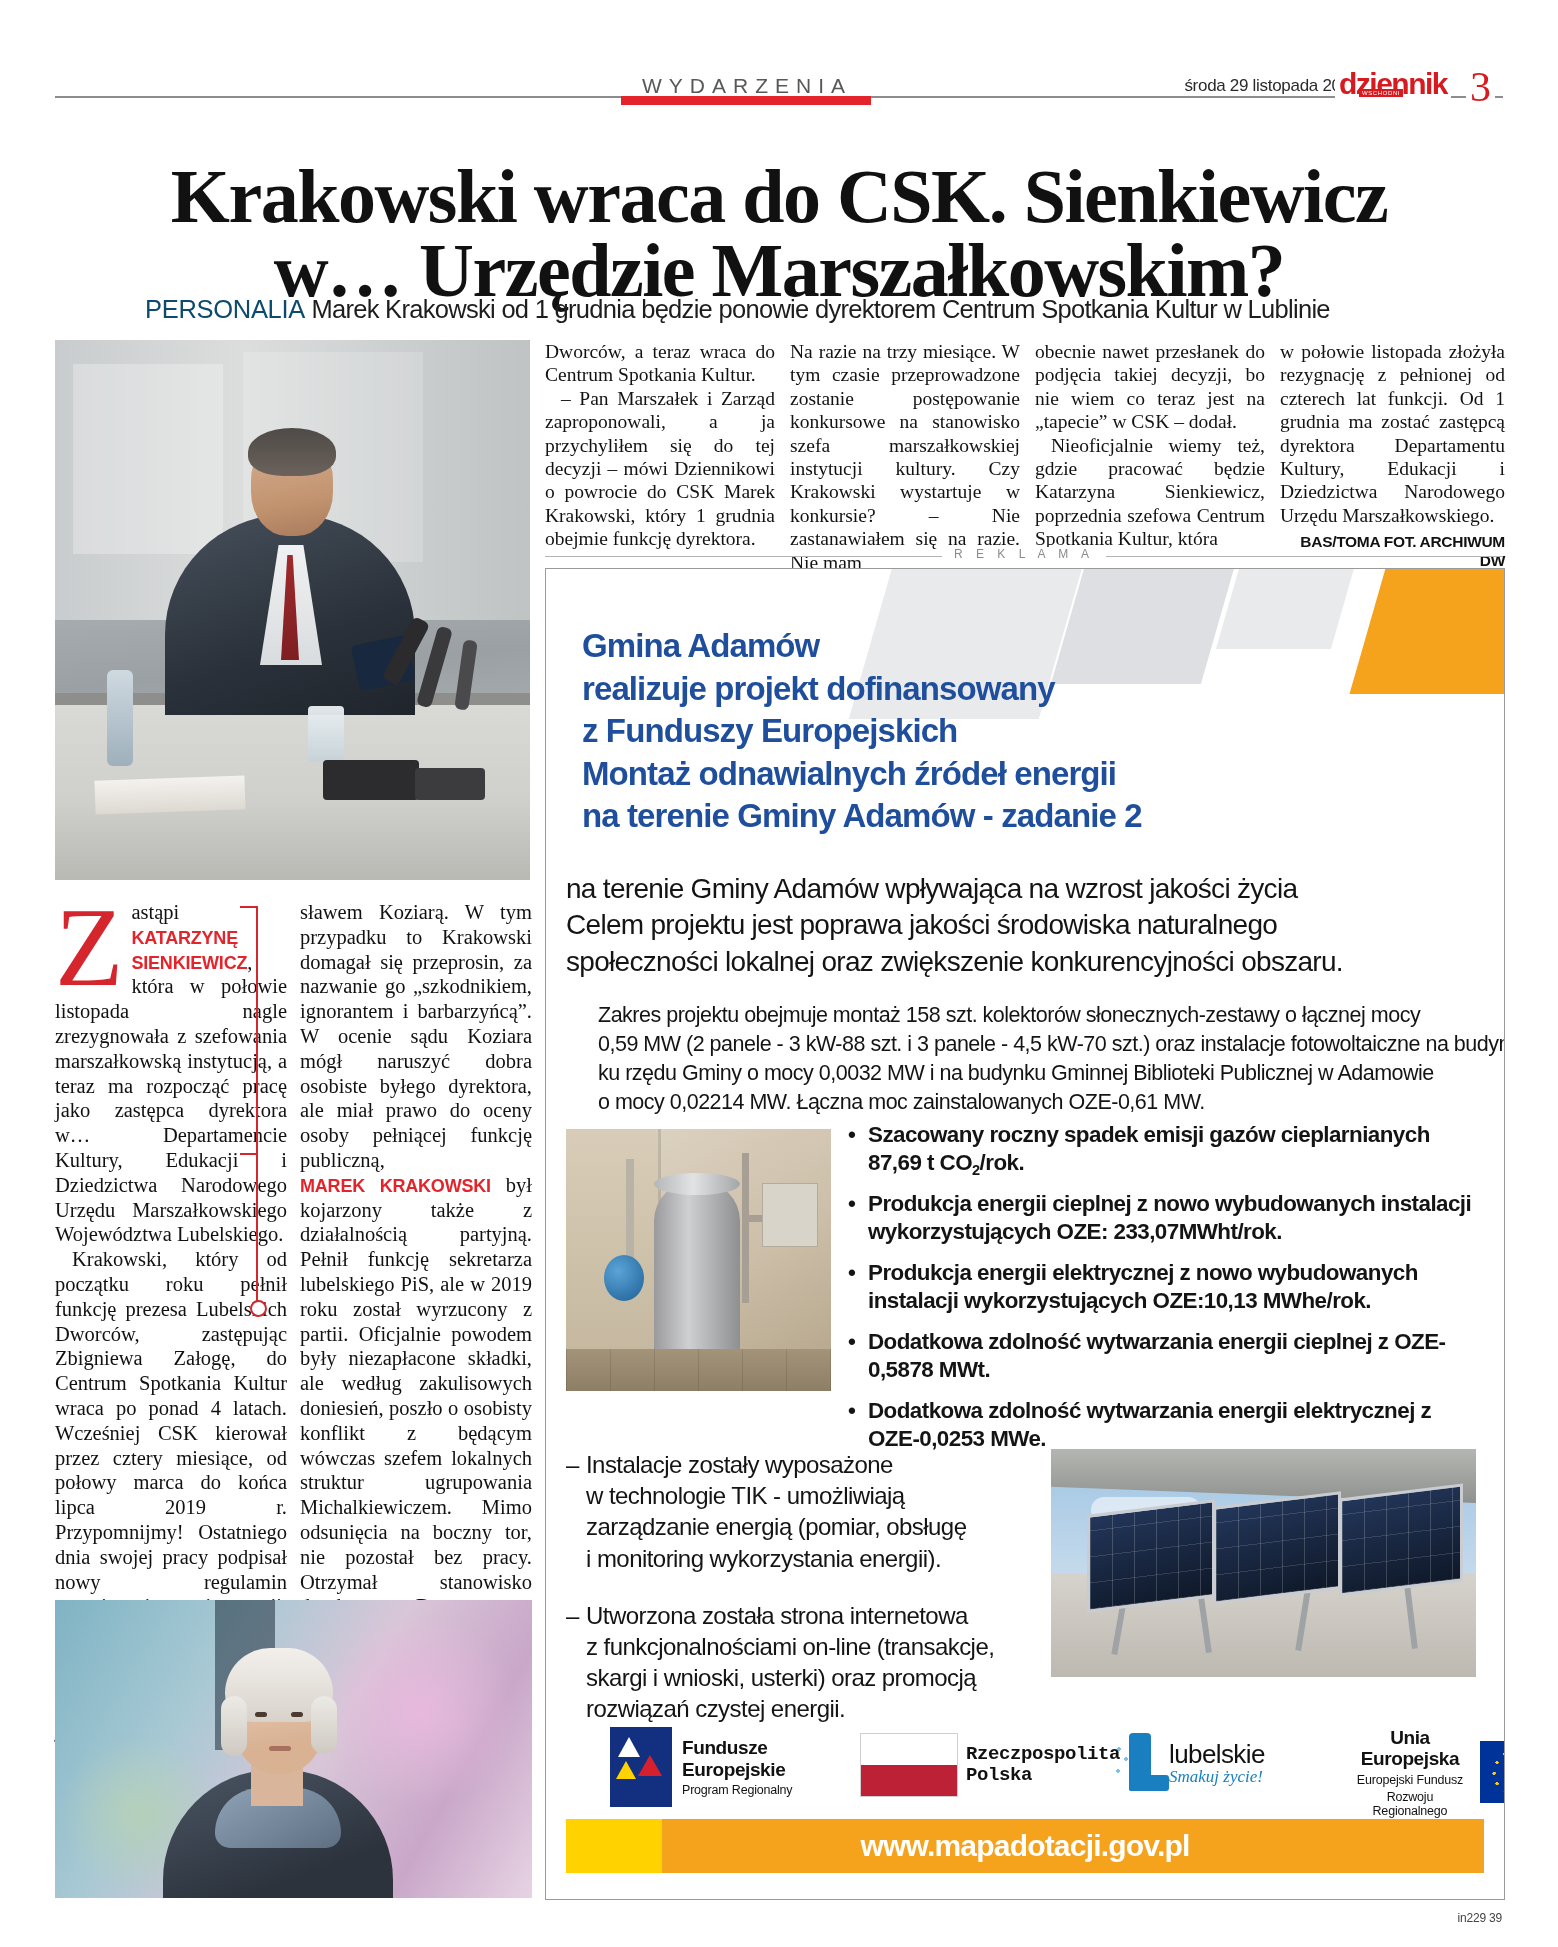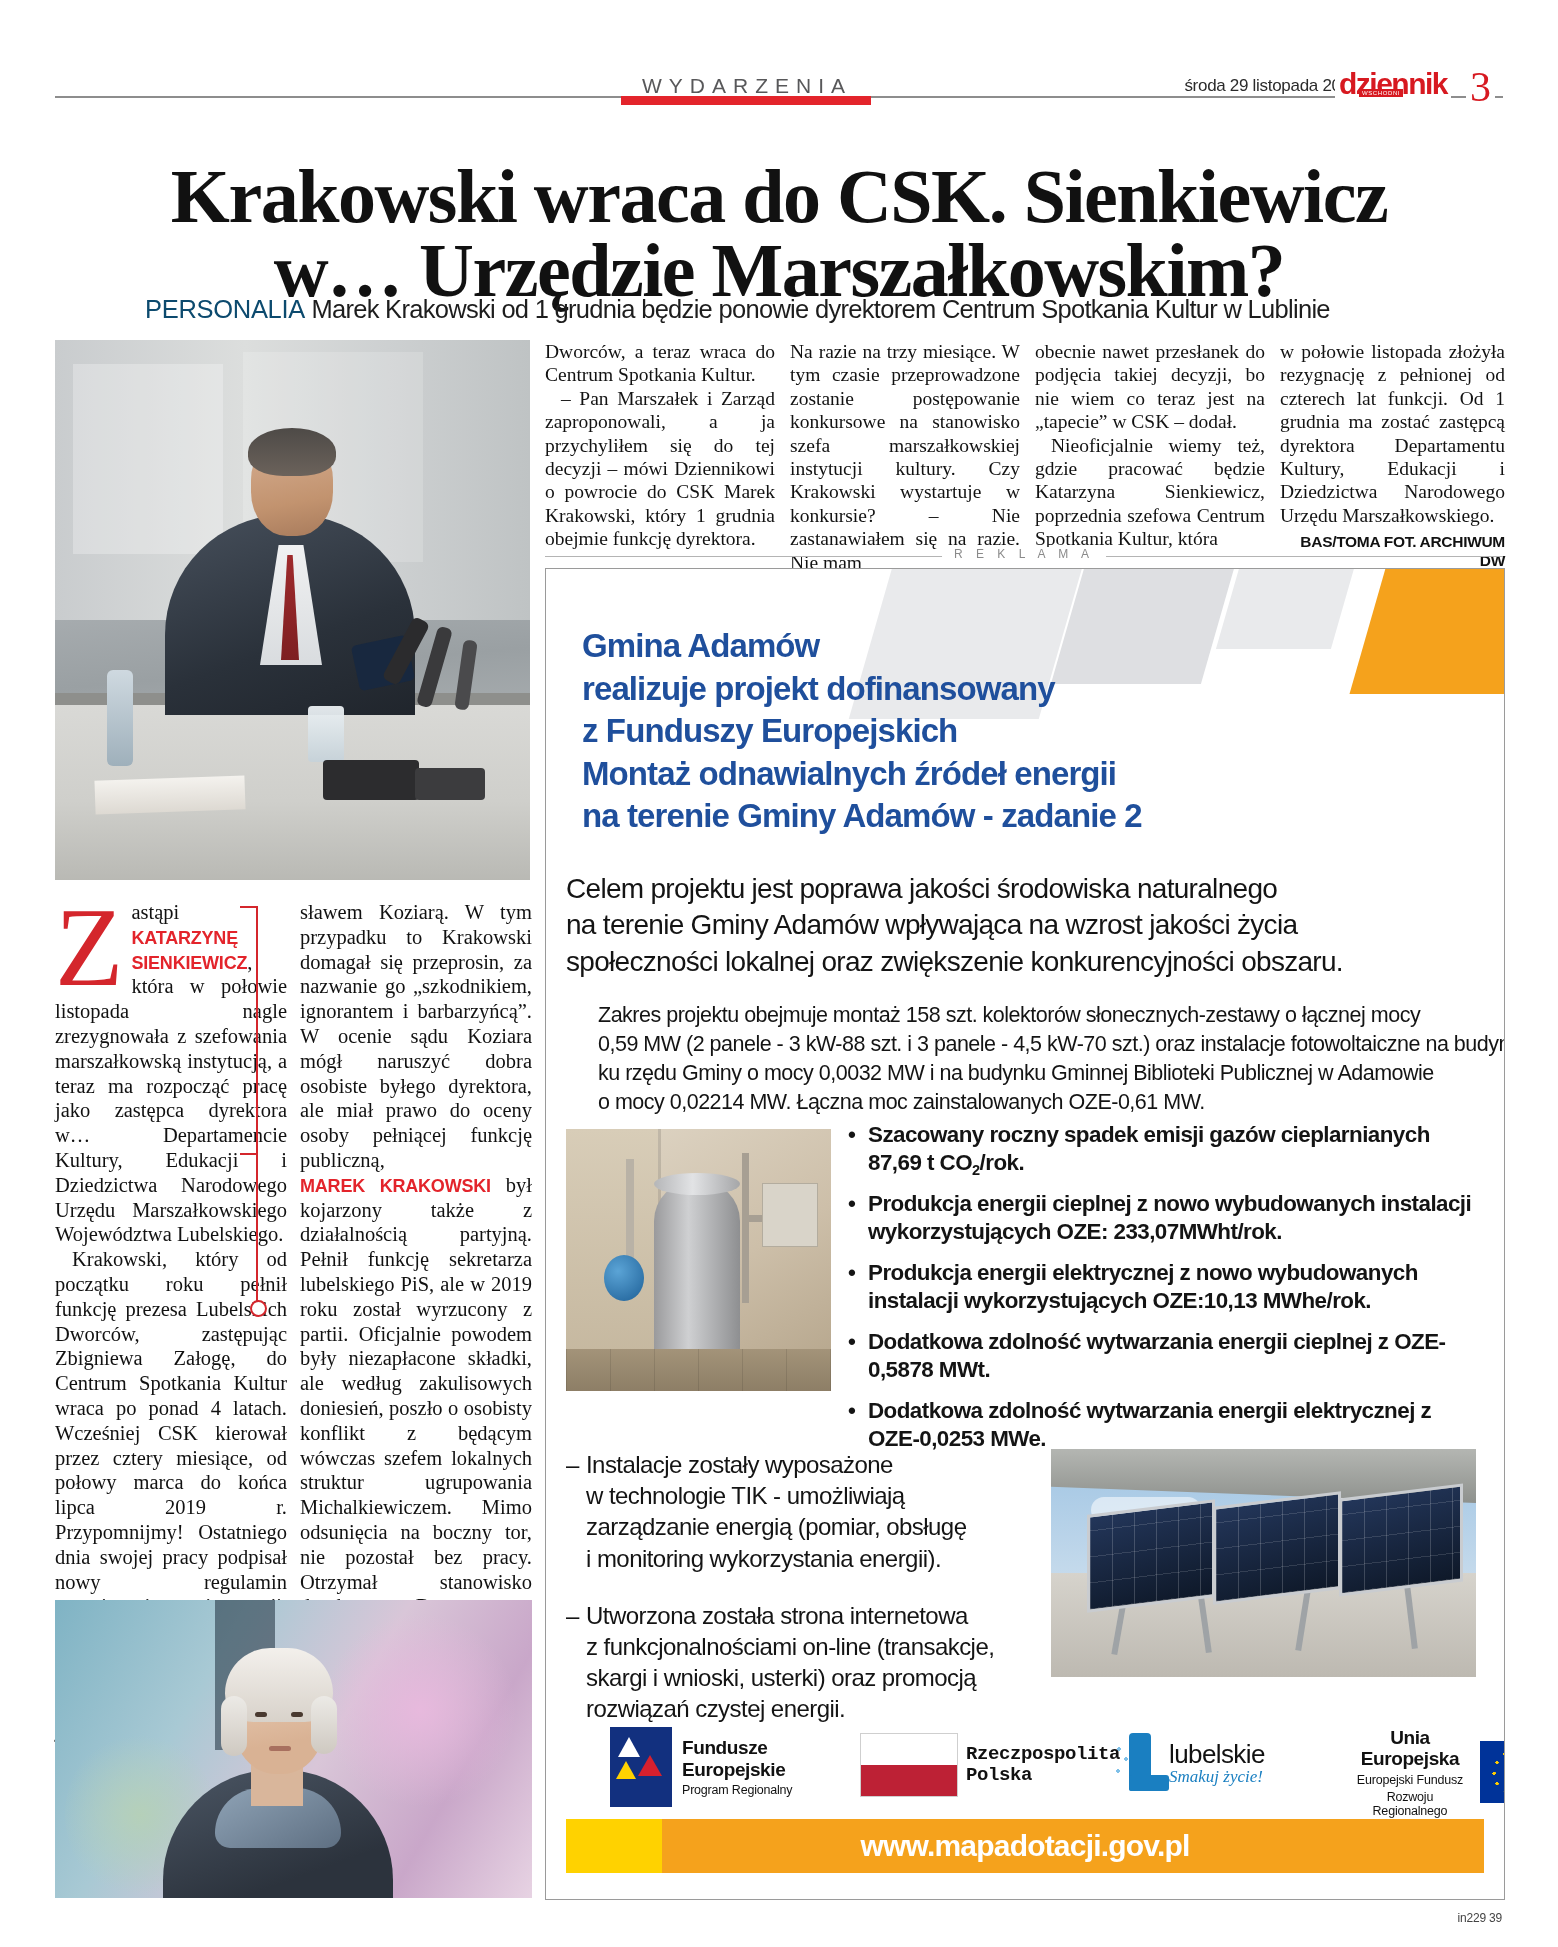--- a/index.html
+++ b/index.html
@@ -435,22 +435,22 @@
 
     <div class="ad-title">
       <span>Gmina Adamów</span>
       <span>realizuje projekt dofinansowany</span>
       <span>z Funduszy Europejskich</span>
       <span>Montaż odnawialnych źródeł energii</span>
       <span>na terenie Gminy Adamów - zadanie 2</span>
     </div>
 
     <div class="ad-lead">
+      <span>na terenie Gminy Adamów wpływająca na wzrost jakości życia</span>
       <span>Celem projektu jest poprawa jakości środowiska naturalnego</span>
-      <span>na terenie Gminy Adamów wpływająca na wzrost jakości życia</span>
       <span>społeczności lokalnej oraz zwiększenie konkurencyjności obszaru.</span>
     </div>
 
     <div class="ad-scope">
       <span>Zakres projektu obejmuje montaż 158 szt. kolektorów słonecznych-zestawy o łącznej mocy</span>
       <span>0,59 MW (2 panele - 3 kW-88 szt. i 3 panele - 4,5 kW-70 szt.) oraz instalacje fotowoltaiczne na budyn-</span>
       <span>ku rzędu Gminy o mocy 0,0032 MW i na budynku Gminnej Biblioteki Publicznej w Adamowie</span>
       <span>o mocy 0,02214 MW. Łączna moc zainstalowanych OZE-0,61 MW.</span>
     </div>
 

